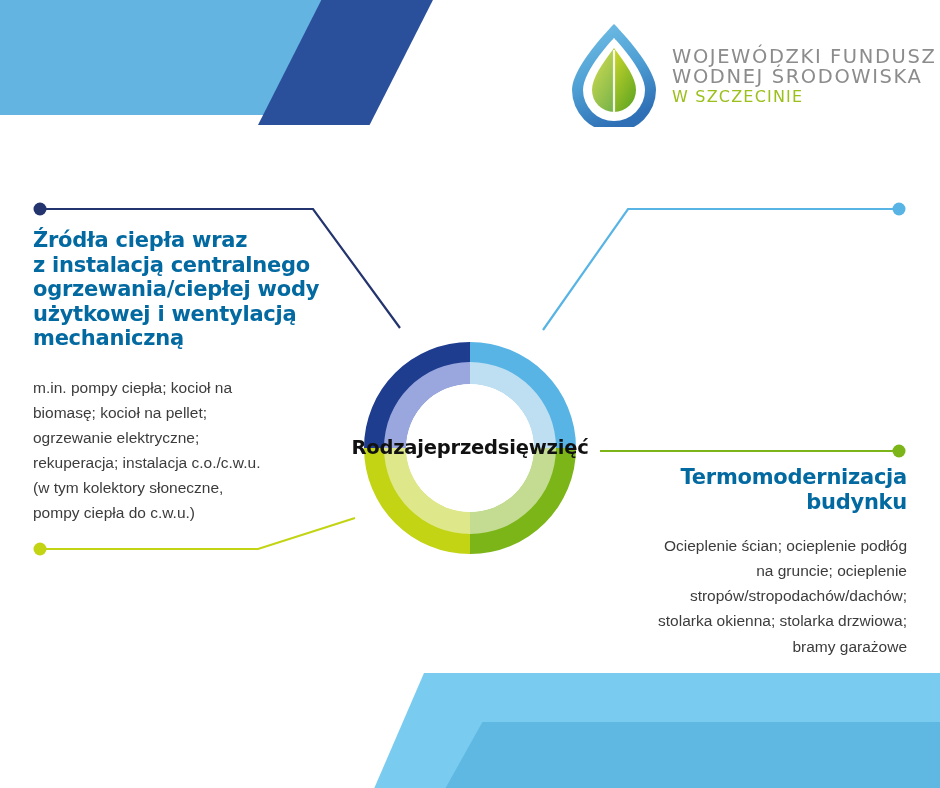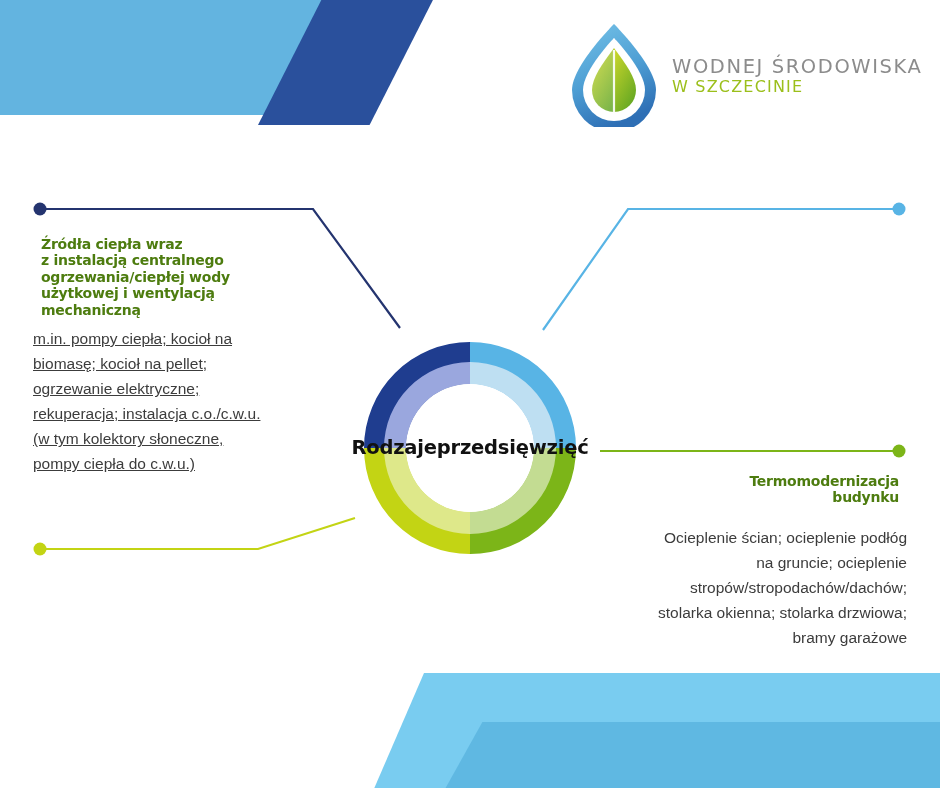--- a/index.html
+++ b/index.html
@@ -69,39 +69,39 @@
     font-family:"DejaVu Sans", sans-serif;
     font-weight:700;font-size:19.5px;color:#111111;line-height:1.3;
     letter-spacing:-0.2px;
   }
 
   
   .block{position:absolute;}
   .blk-head{
     font-family:"DejaVu Sans", sans-serif;
     font-weight:700;
-    font-size:14px;
+    font-size:21px;
     line-height:1.17;
-    color:#4d7c0f;
+    color:#0369a1;
     letter-spacing:-0.25px;
-    margin:8px;
+    margin:0;
     white-space:pre-line;
   }
   .blk-body{
     font-family:"Liberation Sans", sans-serif;
     font-weight:400;
     font-size:15.5px;
     line-height:1.62;
     color:#3C3C3C;
     margin:0;
     white-space:pre-line;
   }
 
   #block-heat{left:33px;top:228px;width:300px;text-align:left;}
-  #block-heat .blk-body{margin-top:2px;text-decoration:underline;}
+  #block-heat .blk-body{margin-top:24px;}
 
   #block-pv{left:604px;top:230px;width:303px;text-align:right;}
 
   #block-thermo{left:580px;top:465px;width:327px;text-align:right;}
   #block-thermo .blk-body{margin-top:19px;}
 
   #block-asbestos{left:33px;top:566px;width:300px;text-align:left;}
 </style>
 </head>
 <body>
@@ -126,20 +126,21 @@
           <stop offset="100%" stop-color="#5FA522"></stop>
         </linearGradient>
       </defs>
       <path d="M48 2 C48 2 90 44 90 68 A42 42 0 0 1 6 68 C6 44 48 2 48 2 Z" fill="url(#dropGrad)"></path>
       <path d="M48 16 C48 16 79 48 79 68 A31 31 0 0 1 17 68 C17 48 48 16 48 16 Z" fill="#ffffff"></path>
       <path d="M48 26 C60 42 70 56 70 68 A22 22 0 0 1 48 90 Z" fill="url(#leafGrad)"></path>
       <path d="M48 26 C36 42 26 56 26 68 A22 22 0 0 0 48 90 Z" fill="url(#leafGrad)" opacity="0.82"></path>
       <path d="M48 28 L48 90" stroke="#ffffff" stroke-width="2.2" fill="none" opacity="0.9"></path>
     </svg>
     <div id="logo-text">
+      <span class="lt-line">WOJEWÓDZKI FUNDUSZ</span>
       <span class="lt-line">WODNEJ ŚRODOWISKA</span>
       <span class="lt-sub">W SZCZECINIE</span>
     </div>
   </div>
 
   <svg id="connectors" viewBox="0 0 940 788">
 
     <polyline points="40,209 313,209 400,328" fill="none" stroke="#24346F" stroke-width="2.2"></polyline>
     <circle cx="40" cy="209" r="6.5" fill="#24346F"></circle>
 

